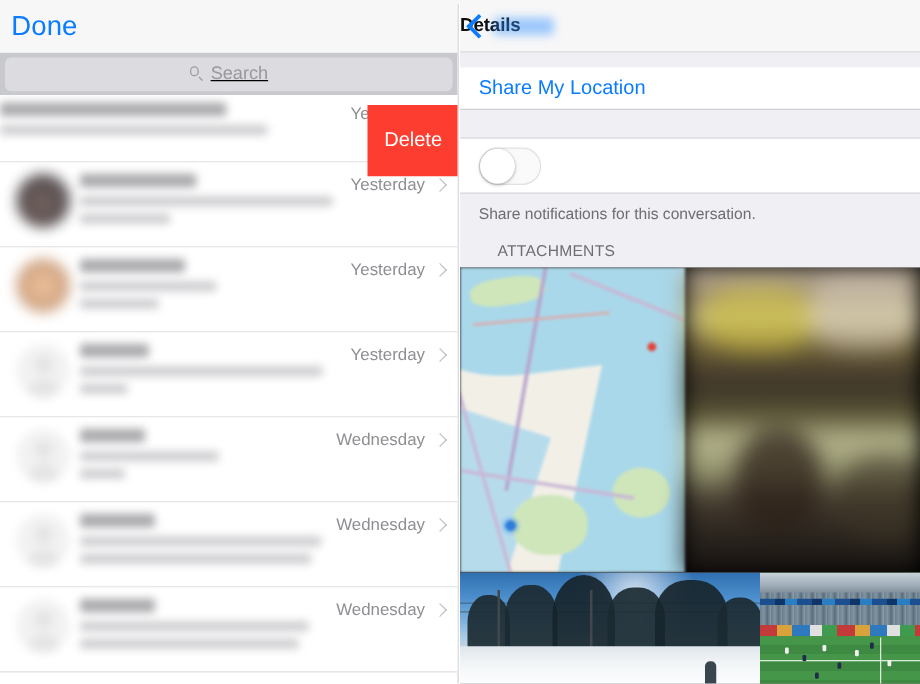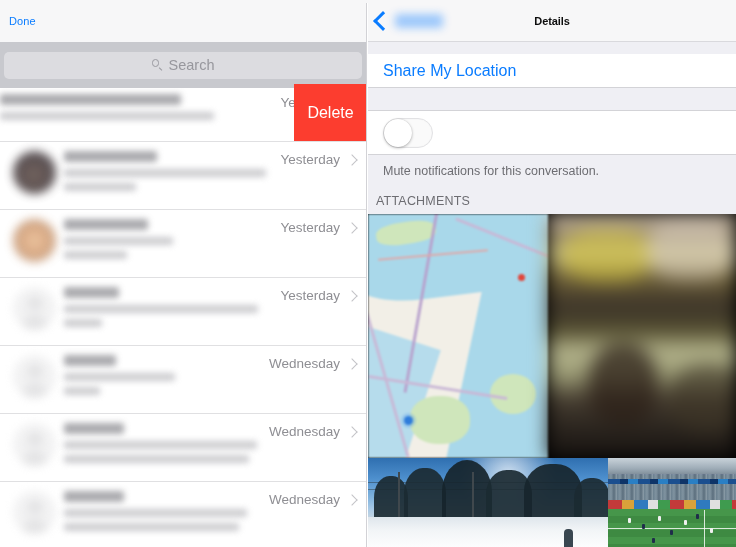--- a/index.html
+++ b/index.html
@@ -38,40 +38,41 @@
     position: relative;
     height: 42px;
     background: #f7f7f8;
     display: flex;
     align-items: center;
     box-sizing: border-box;
   }
   .nav-done {
     position: absolute;
     left: 9px;
-    font-size: 11px;
+    font-size: 22px;
     color: #0a7cff;
     letter-spacing: 0.1px;
   }
   .nav-title {
     width: 100%;
     text-align: center;
     font-size: 17.5px;
     font-weight: bold;
     color: #0d0d0d;
     letter-spacing: -0.1px;
   }
   .search-wrap {
-    height: 46px;
+    height: 34px;
     background: #c8c9ce;
     display: flex;
     align-items: center;
     justify-content: center;
     padding: 0 4px;
     box-sizing: border-box;
+    text-decoration: underline;
   }
   .search-field {
     width: 100%;
     height: 27px;
     background: #dcdce0;
     border-radius: 5px;
     display: flex;
     align-items: center;
     justify-content: center;
     gap: 5px;
@@ -248,22 +249,21 @@
   }
   .back-label {
     width: 48px; height: 14px;
     background: #2f8fff;
     opacity: 0.45;
     filter: blur(4px);
     border-radius: 3px;
   }
   .d-title {
     width: 100%;
-    text-align: center;
-    font-size: 11px;
+    font-size: 15px;
     font-weight: bold;
     color: #0d0d0d;
     letter-spacing: -0.1px;
   }
   .cell {
     background: #ffffff;
     display: flex;
     align-items: center;
     padding: 0 15px;
     box-sizing: border-box;
@@ -307,21 +307,21 @@
     box-shadow: 0 1px 3px rgba(0,0,0,0.28), 0 0 1px rgba(0,0,0,0.18);
   }
   .footnote {
     font-size: 12.5px;
     color: #6d6d72;
     padding: 9px 15px 0 15px;
   }
   .sec-header {
     font-size: 12.5px;
     color: #6d6d72;
-    padding: 16px 15px 6px 8px;
+    padding: 16px 15px 6px 30px;
     letter-spacing: 0.2px;
   }
 
   
   #attachments {
     position: relative;
     width: 368px;
   }
   .att-row1 {
     position: relative;
@@ -729,21 +729,21 @@
     </div>
 
     <div class="gap"></div>
 
     <div class="cell cell-dnd">
       <span class="toggle">
         <span class="knob"></span>
       </span>
     </div>
 
-    <div class="footnote">Mute notifications for this conversation.</div>
+    <div class="footnote">Share notifications for this conversation.</div>
 
     <div class="sec-header">ATTACHMENTS</div>
 
     <div id="attachments">
 
       <div class="att-row1">
 
         <div class="att-map">
           <div class="m-land-a"></div>
           <div class="m-land-b"></div>

